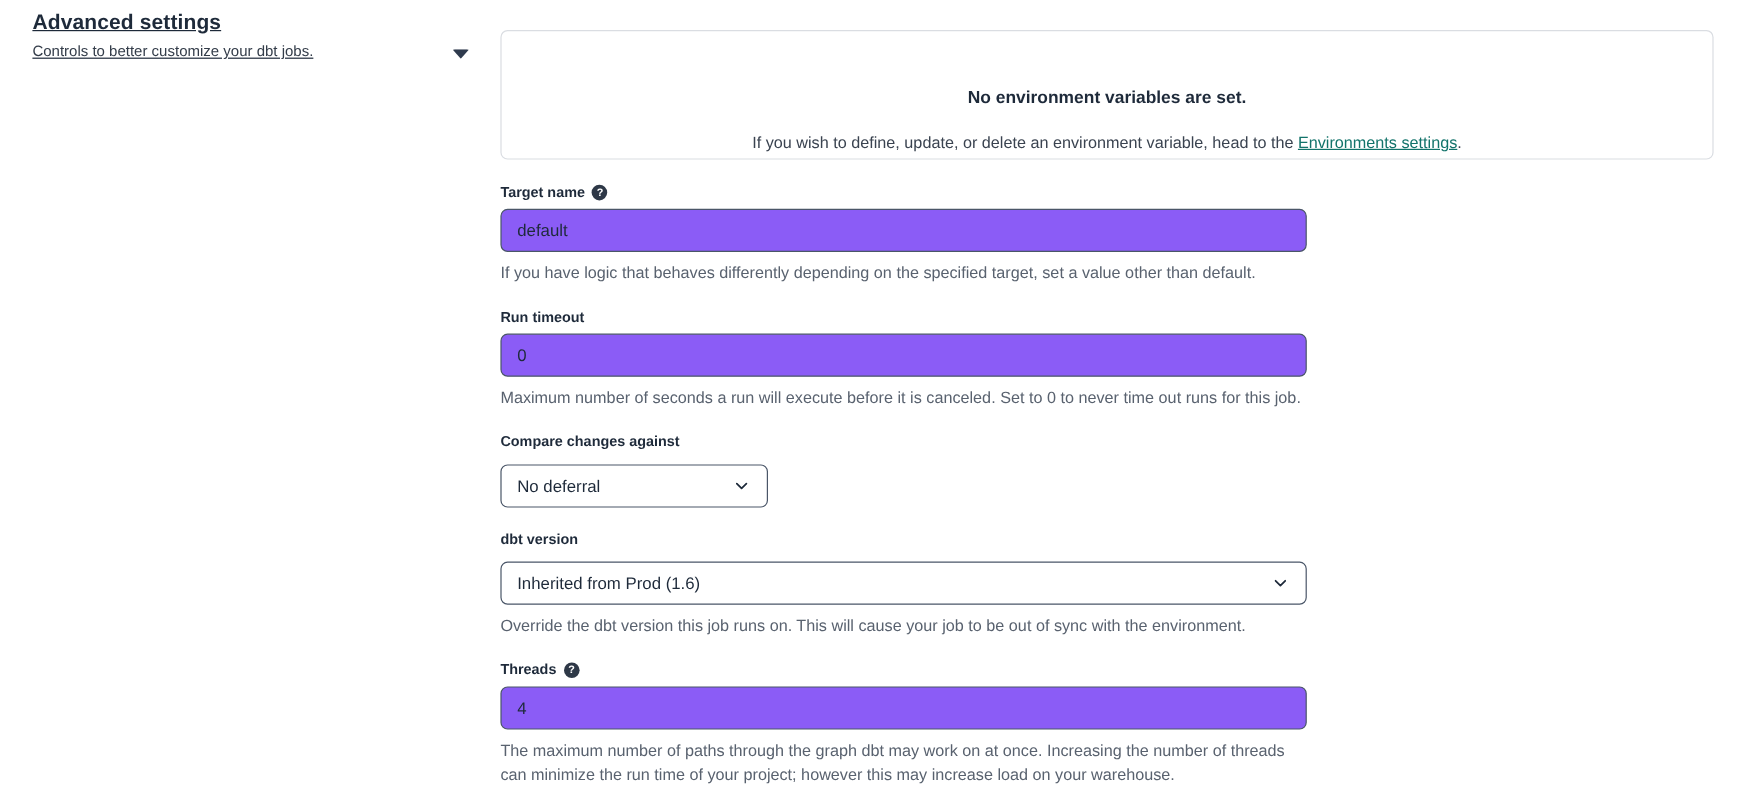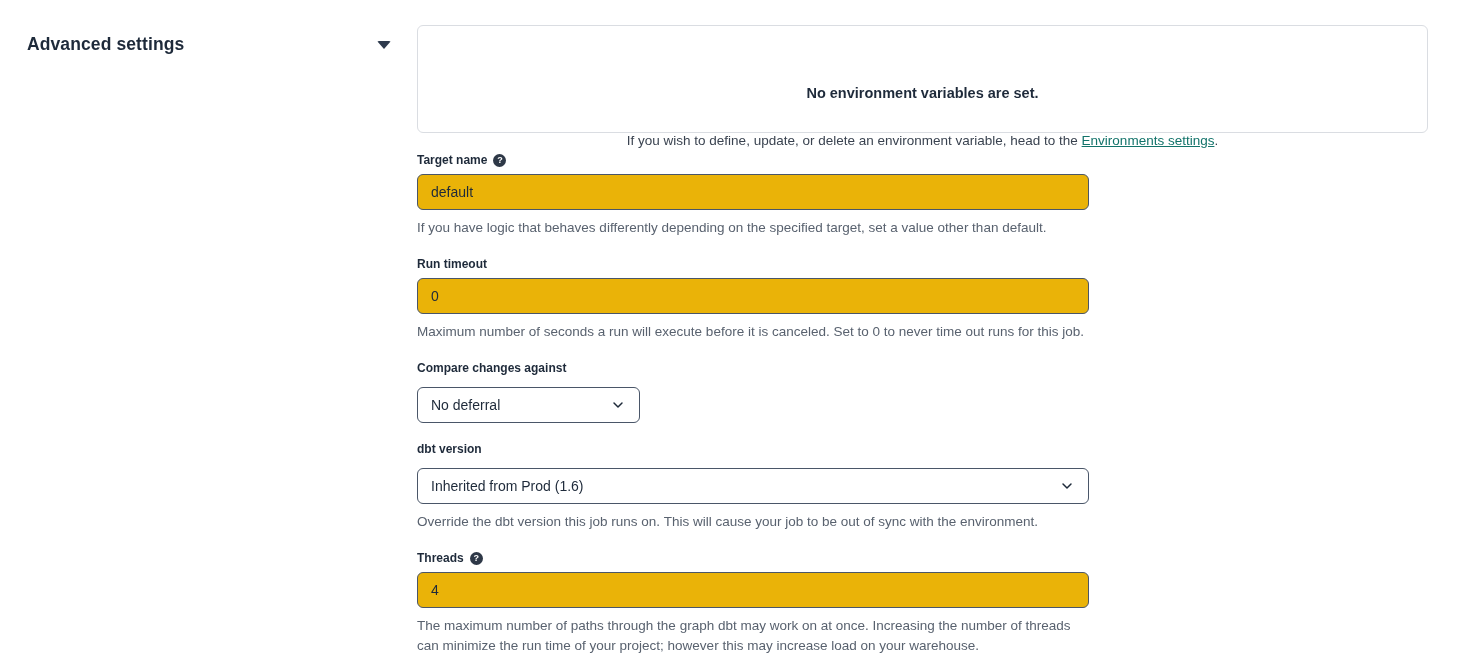--- a/index.html
+++ b/index.html
@@ -6,21 +6,21 @@
   html, body {
     width: 1458px; height: 659px;
     background: #ffffff;
     font-family: "Liberation Sans", sans-serif;
     color: #1e2a3a;
     overflow: hidden;
   }
   .page { position: relative; width: 1458px; height: 659px; }
 
   
-  .section-header { position: absolute; left: 27px; top: 34px; width: 340px; }
+  .section-header { position: absolute; left: 27px; top: 8px; width: 340px; text-decoration: underline; }
   .section-title { font-size: 17.5px; font-weight: bold; color: #1e2a3a; letter-spacing: 0.1px; }
   .section-subtitle { margin-top: 7px; font-size: 12.5px; color: #333c49; }
 
   
   .collapse-toggle {
     position: absolute; left: 373px; top: 36px;
     width: 22px; height: 18px;
     display: flex; align-items: center; justify-content: center;
     cursor: pointer;
   }
@@ -36,21 +36,20 @@
   .content-col { position: absolute; left: 417px; top: 25px; width: 1011px; }
 
   
   .env-card {
     width: 1011px; height: 108px;
     border: 1px solid #dadde2; border-radius: 6px;
     background: #ffffff;
     display: flex; flex-direction: column; align-items: center;
     padding-top: 19px;
     text-align: center;
-    gap: 11px;
   }
   .key-icon svg { width: 22px; height: 22px; display: block; }
   .env-title { margin-top: 7px; font-size: 14.5px; font-weight: bold; color: #1e2a3a; }
   .env-message { margin-top: 21px; font-size: 13.5px; color: #3a4350; }
   .env-link { color: #12736a; text-decoration: underline; cursor: pointer; }
 
   
   .form { width: 672px; margin-top: 20px; }
   .field { margin-bottom: 19px; }
   .label-row { display: flex; align-items: flex-end; gap: 6px; margin-bottom: 7px; }
@@ -59,21 +58,21 @@
     width: 13px; height: 13px; border-radius: 50%;
     background: #2e3847; color: #ffffff;
     font-size: 9px; font-weight: bold; line-height: 13px;
     text-align: center; display: inline-block; cursor: pointer;
   }
   .text-input {
     width: 100%; height: 36px;
     border: 1px solid #4a5668; border-radius: 6px;
     padding: 0 13px; font-size: 14px; color: #1e2a3a;
     font-family: "Liberation Sans", sans-serif;
-    background: #eab308; outline: none;
+    background: #8b5cf6; outline: none;
   }
   .select-box {
     height: 36px;
     border: 1px solid #4a5668; border-radius: 6px;
     padding: 0 13px; background: #ffffff;
     display: flex; align-items: center; justify-content: space-between;
     font-size: 14px; color: #1e2a3a; cursor: pointer; margin-top: 12px;
   }
   .select-box.narrow { width: 223px; }
   .select-box.full { width: 100%; }
@@ -83,20 +82,21 @@
     max-width: 672px;
   }
 </style>
 </head>
 <body>
 
 <div class="page">
 
   <div class="section-header">
     <div class="section-title">Advanced settings</div>
+    <div class="section-subtitle">Controls to better customize your dbt jobs.</div>
   </div>
 
   <div class="collapse-toggle">
     <span class="triangle-down"></span>
   </div>
 
   <div class="content-col">
 
     <div class="env-card">
       <span class="key-icon">

